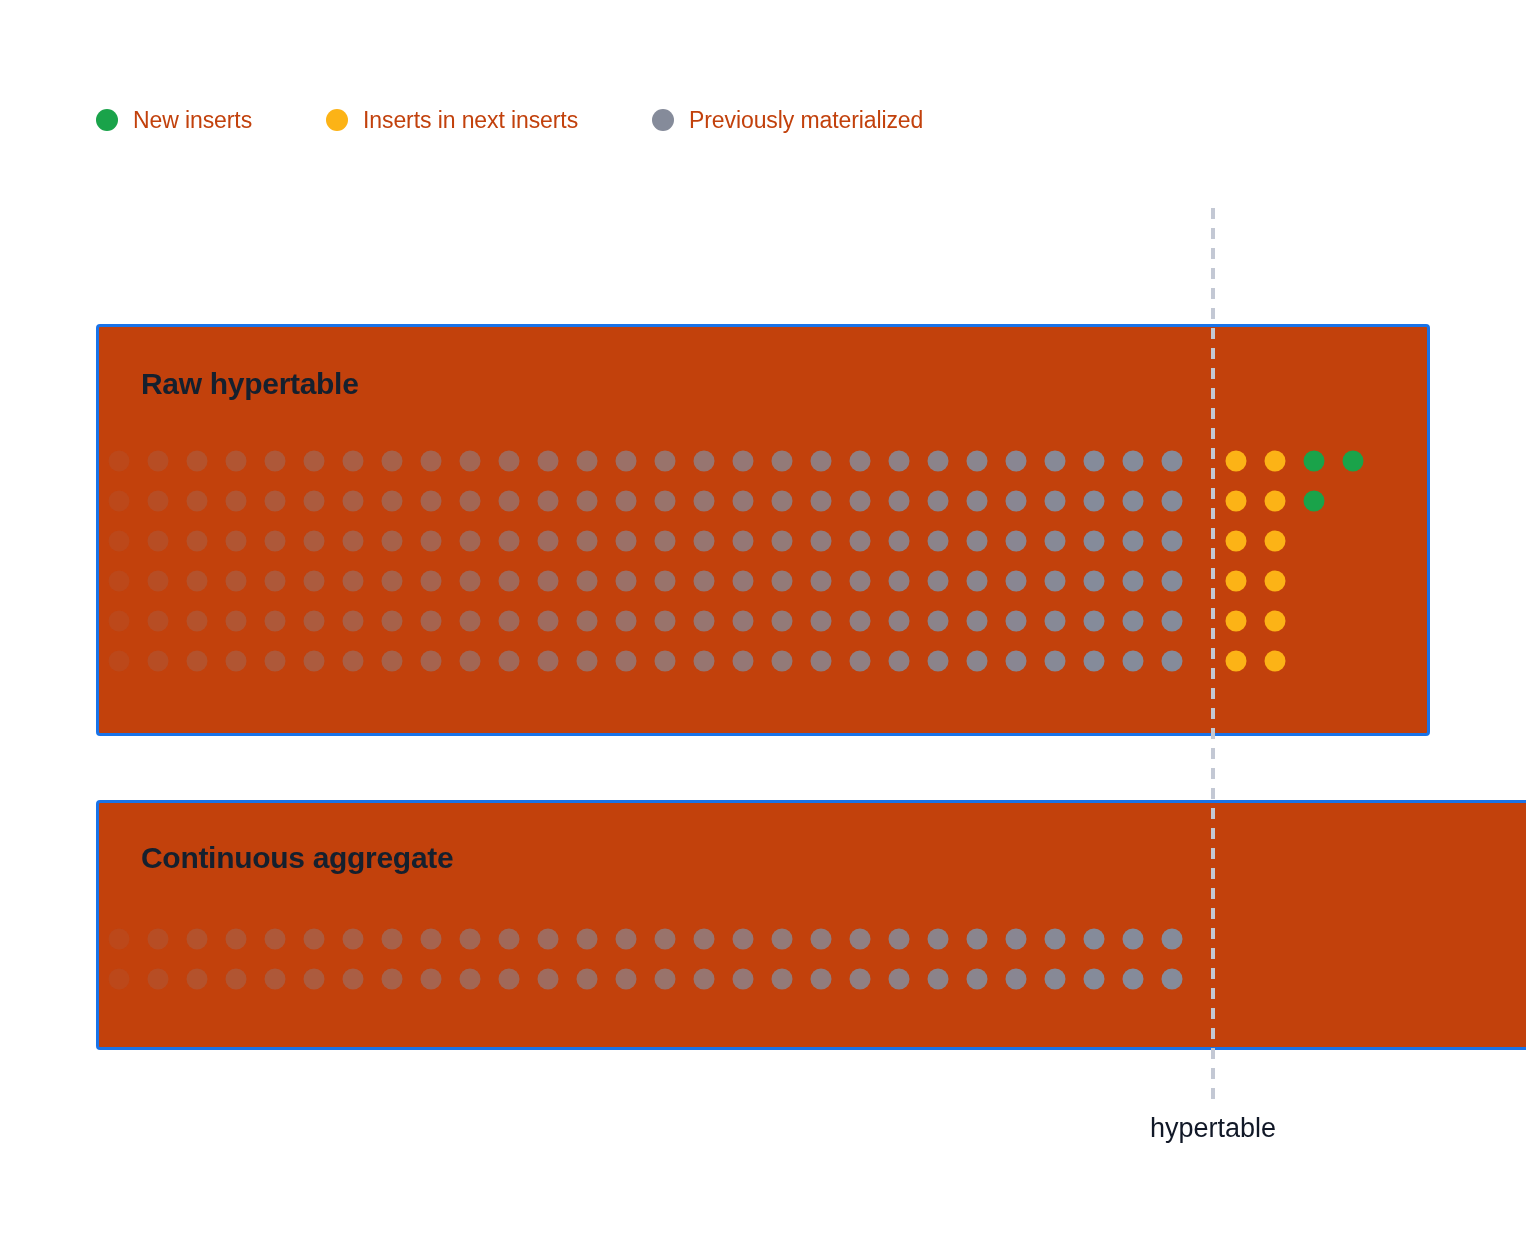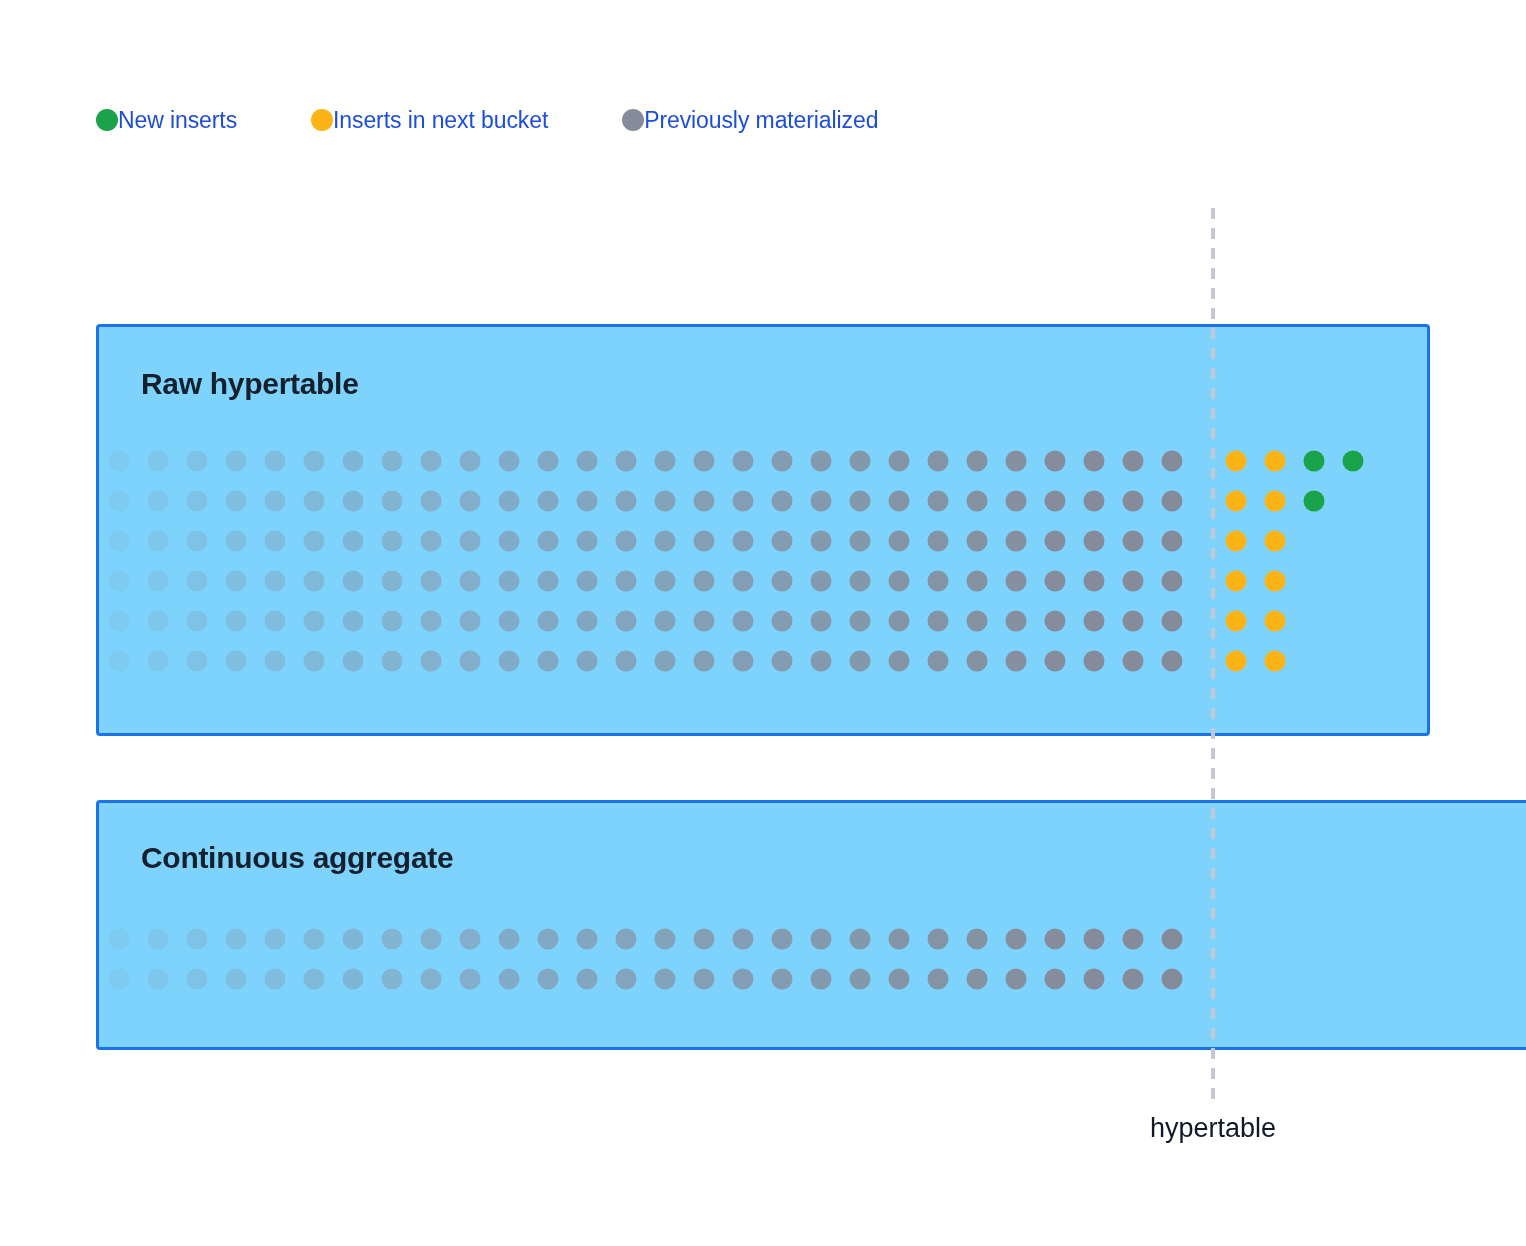--- a/index.html
+++ b/index.html
@@ -34,22 +34,23 @@
     margin-right: 74px;
   }
   .legend-item:last-child { margin-right: 0; }
   .legend-dot {
     width: 22px;
     height: 22px;
     border-radius: 50%;
     flex: 0 0 auto;
   }
   .legend-label {
+    margin-left: 15px;
     font-size: 23px;
-    color: #1d4ed8;
+    color: #c2410c;
     white-space: nowrap;
     letter-spacing: -0.1px;
   }
 
   
   #time-axis {
     position: absolute;
     left: 96px;
     top: 206px;
     width: 1334px;
@@ -78,21 +79,21 @@
     right: 0;
     bottom: 0;
     width: 30px;
     height: 30px;
   }
 
   
   .panel {
     position: absolute;
     border: 3px solid #1a73e8;
-    background: #7dd3fc;
+    background: #c2410c;
     border-radius: 4px;
     box-sizing: border-box;
   }
   #panel-raw   { left: 96px; top: 324px;  width: 1334px; height: 412px; }
   #panel-cagg  { left: 96px; top: 800px;  width: 1446px; height: 250px; }
 
   .panel-title {
     position: absolute;
     left: 42px;
     font-size: 30px;
@@ -144,21 +145,21 @@
 
 <div id="canvas">
 
   <div id="legend">
     <div class="legend-item">
       <span class="legend-dot" style="background:#1aa34a"></span>
       <span class="legend-label">New inserts</span>
     </div>
     <div class="legend-item">
       <span class="legend-dot" style="background:#fcb316"></span>
-      <span class="legend-label">Inserts in next bucket</span>
+      <span class="legend-label">Inserts in next inserts</span>
     </div>
     <div class="legend-item">
       <span class="legend-dot" style="background:#858b9a"></span>
       <span class="legend-label">Previously materialized</span>
     </div>
   </div>
 
 
   <div class="panel" id="panel-raw">
     <div class="panel-title">Raw hypertable</div>

